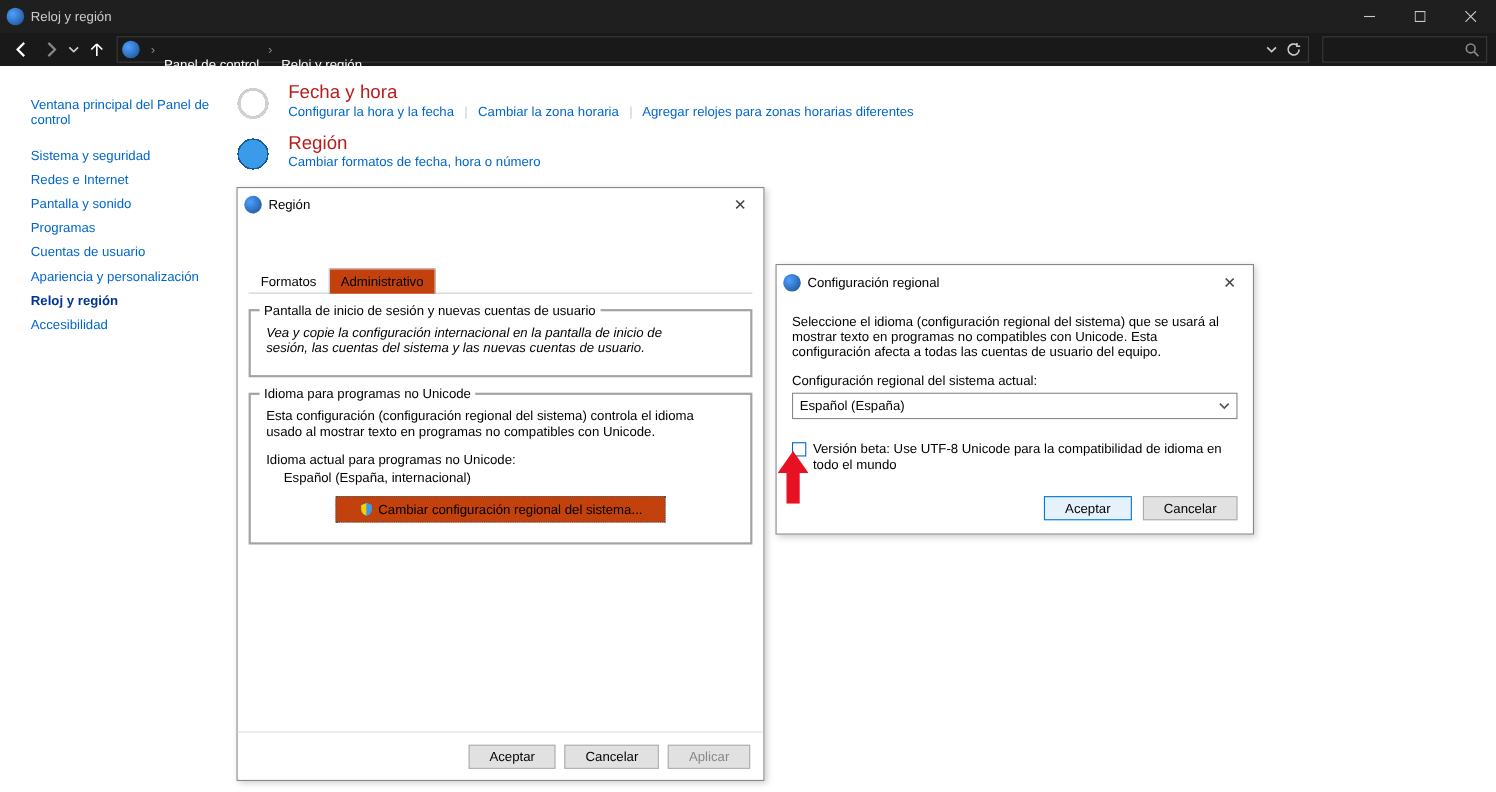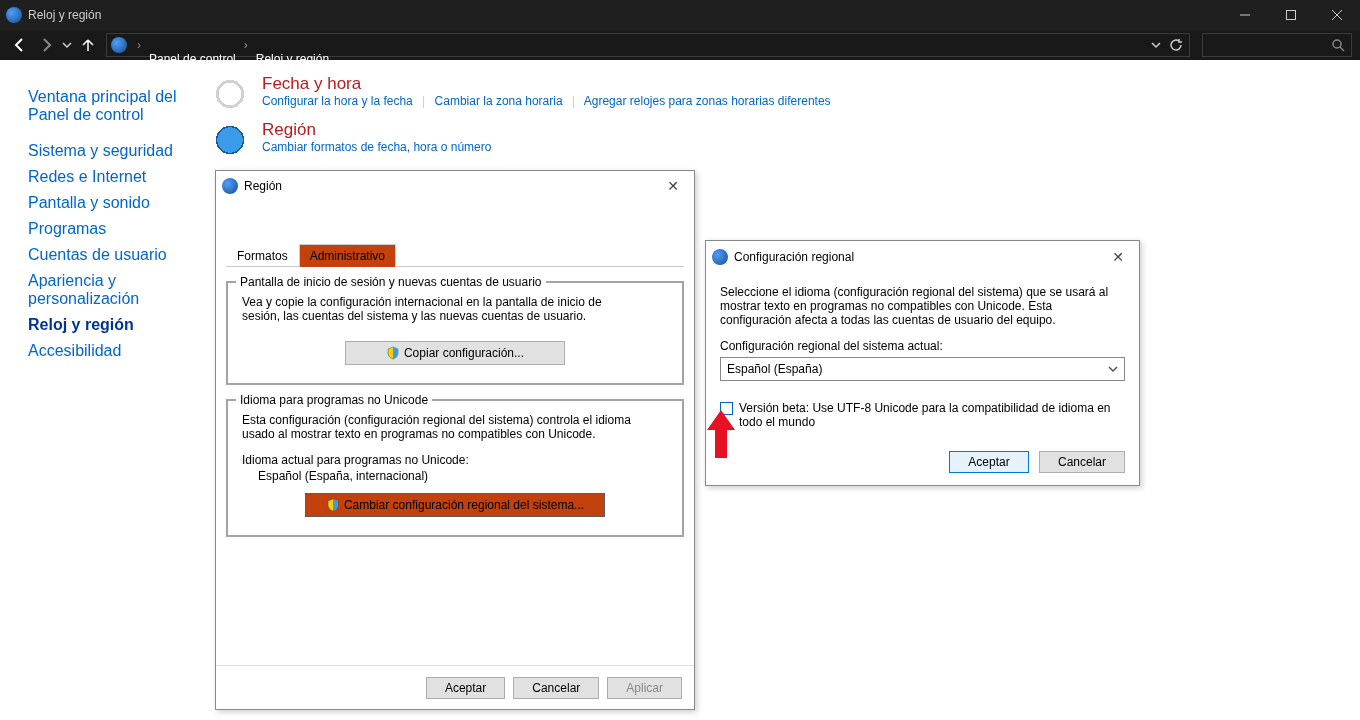--- a/index.html
+++ b/index.html
@@ -17,21 +17,21 @@
   .navbtn { width: 24px; height: 24px; display:flex;align-items:center;justify-content:center;color:#fff;}
   .addrbox { flex: 1; height: 24px; border: 1px solid #3a3a3a; margin: 0 4px; display: flex; align-items: center; color: #fff; font-size: 12px; padding-left:4px;}
   .addrbox .ico2 { width:16px;height:16px;border-radius:50%;background:radial-gradient(circle at 35% 35%,#4da0ff,#1a4a8a);margin-right:6px;flex:none;}
   .crumb { padding: 0 4px; margin-top: 28px; }
   .chevsep { padding: 0 4px; color:#888;}
   .addrright { margin-left:auto; display:flex; align-items:center; gap:8px; padding-right:6px; color:#ccc;}
   .searchbox { width: 150px; height: 24px; border: 1px solid #3a3a3a; margin-left:6px; display:flex; align-items:center; justify-content:flex-end; padding-right:6px; color:#888;}
   
   
   .main { display:flex; height: calc(720px - 60px); background:#fff; }
-  .sidebar { width: 200px; padding: 24px 8px 20px 28px; font-size: 16px; }
+  .sidebar { width: 200px; padding: 24px 8px 20px 28px; font-size: 12px; }
   .sidebar a { color:#0066cc; display:block; padding: 4px 0; text-decoration:none; }
   .sidebar a.hdr { color:#0066cc; }
   .sidebar a.active { color:#003399; font-weight:bold; }
   
   .content { flex:1; padding: 14px 0 0 10px; position:relative;}
   .catrow { display:flex; gap:12px; margin-bottom:6px; }
   .caticon { width:40px; height:40px; position:relative; flex:none;}
   .caticon.clock { background: radial-gradient(circle at 50% 50%, #fff 0 40%, #d0d0d0 40% 50%, transparent 50%); }
   .caticon.globe { background: radial-gradient(circle at 50% 50%, #3a9be8 0 45%, #1a5a9a 45% 50%, transparent 50%); }
   .catbody h2 { margin:0; color:#b91c1c; font-size:17px; font-weight:400;}
@@ -194,29 +194,21 @@
     <div class="dlg-close">✕</div>
   </div>
   <div class="dlg-body">
     <div class="tabs">
       <div class="tab">Formatos</div>
       <div class="tab active">Administrativo</div>
     </div>
 
     <div class="group">
       <div class="group-title">Pantalla de inicio de sesión y nuevas cuentas de usuario</div>
-      <div style="max-width:370px;">Vea y copie la configuración internacional en la pantalla de inicio de sesión, las cuentas del sistema y las nuevas cuentas de usuario.</div>
-      <div class="copybtn-row">
-        <button class="btn wide">
-          <span class="shield"><svg viewBox="0 0 14 14">
-                <path d="M7 1 L12 3 V7 C12 10 9.5 12.5 7 13 C4.5 12.5 2 10 2 7 V3 Z" fill="#ffcc00" stroke="#1a5a9a" stroke-width="0.5"></path>
-                <path d="M7 1 L12 3 V7 C12 10 9.5 12.5 7 13 V1 Z" fill="#3a9be8"></path>
-              </svg></span><span>Copiar configuración...</span>
-        </button>
-      </div>
+      <div style="max-width:370px;font-style:italic;">Vea y copie la configuración internacional en la pantalla de inicio de sesión, las cuentas del sistema y las nuevas cuentas de usuario.</div>
     </div>
 
     <div class="group">
       <div class="group-title">Idioma para programas no Unicode</div>
       <div style="max-width:400px;">Esta configuración (configuración regional del sistema) controla el idioma usado al mostrar texto en programas no compatibles con Unicode.</div>
       <div class="curlang">Idioma actual para programas no Unicode:</div>
       <div class="curlang-val">Español (España, internacional)</div>
       <div class="changebtn-row">
         <button class="btn">
           <span class="shield"><svg viewBox="0 0 14 14">

